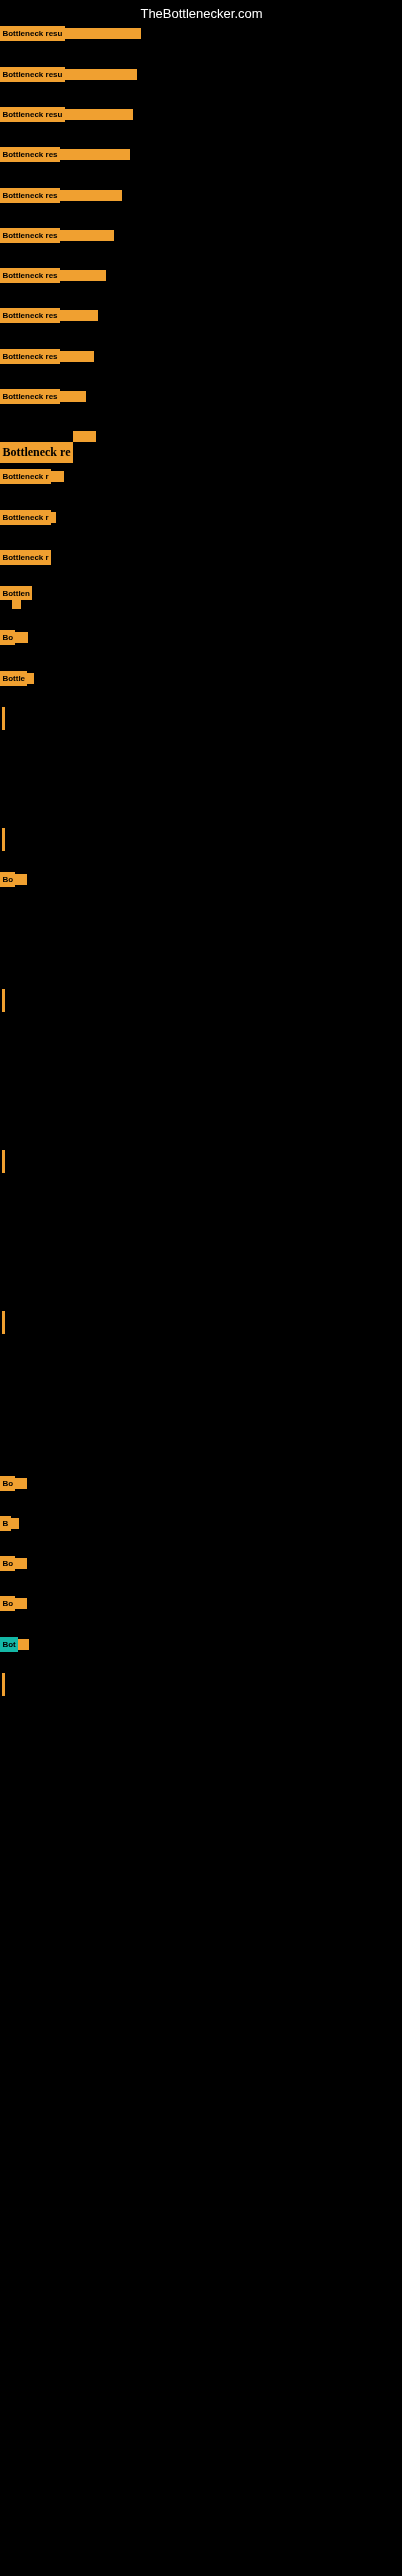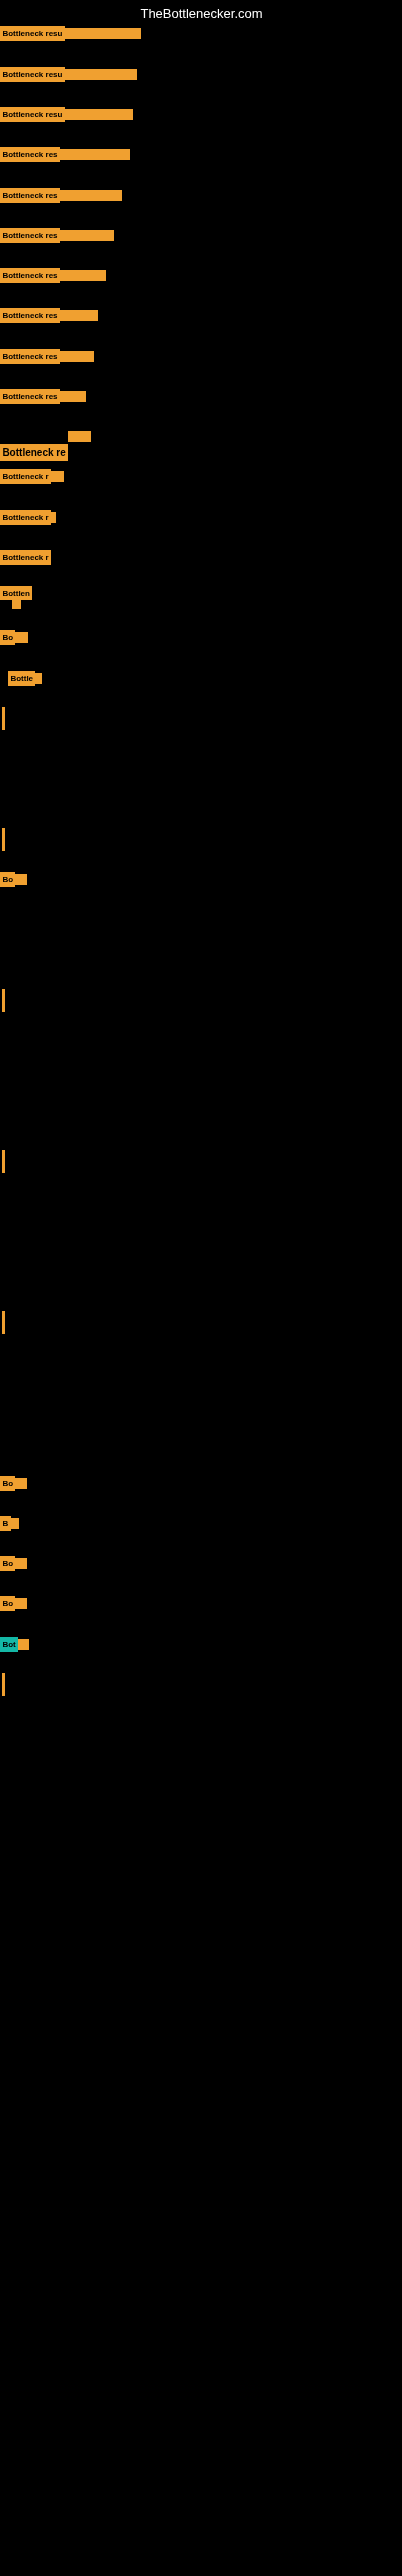--- a/index.html
+++ b/index.html
@@ -69,21 +69,21 @@
     </div>
     <div style="position: absolute; top: 345px; left: 0px; display: flex; align-items: center; height: 22.5px;">
       <div style="background-color: rgb(240, 160, 48); color: rgb(0, 0, 0); font-size: 8px; font-weight: bold; padding: 3.2px 2.4px; white-space: nowrap; overflow: hidden; font-family: Arial, sans-serif;">Bottleneck res</div>
       <div style="height: 11.3px; background-color: rgb(240, 160, 48); width: 34px;"></div>
     </div>
     <div style="position: absolute; top: 385px; left: 0px; display: flex; align-items: center; height: 22.5px;">
       <div style="background-color: rgb(240, 160, 48); color: rgb(0, 0, 0); font-size: 8px; font-weight: bold; padding: 3.2px 2.4px; white-space: nowrap; overflow: hidden; font-family: Arial, sans-serif;">Bottleneck res</div>
       <div style="height: 11.3px; background-color: rgb(240, 160, 48); width: 26px;"></div>
     </div>
     <div style="position: absolute; top: 425px; left: 0px; display: flex; align-items: center; height: 22.5px;">
-      <div style="background-color: rgb(240, 160, 48); color: rgb(0, 0, 0); font-size: 10px; font-weight: bold; padding: 3.2px 2.4px; white-space: nowrap; overflow: hidden; font-family: Liberation Sans, sans-serif; margin-top: 32px;">Bottleneck re</div>
+      <div style="background-color: rgb(240, 160, 48); color: rgb(0, 0, 0); font-size: 12px; font-weight: bold; padding: 3.2px 2.4px; white-space: nowrap; overflow: hidden; font-family: Liberation Serif, serif; margin-top: 32px;">Bottleneck re</div>
       <div style="height: 11.3px; background-color: rgb(240, 160, 48); width: 23px;"></div>
     </div>
     <div style="position: absolute; top: 465px; left: 0px; display: flex; align-items: center; height: 22.5px;">
       <div style="background-color: rgb(240, 160, 48); color: rgb(0, 0, 0); font-size: 8px; font-weight: bold; padding: 3.2px 2.4px; white-space: nowrap; overflow: hidden; font-family: Arial, sans-serif;">Bottleneck r</div>
       <div style="height: 11.3px; background-color: rgb(240, 160, 48); width: 13px;"></div>
     </div>
     <div style="position: absolute; top: 506px; left: 0px; display: flex; align-items: center; height: 22.5px;">
       <div style="background-color: rgb(240, 160, 48); color: rgb(0, 0, 0); font-size: 8px; font-weight: bold; padding: 3.2px 2.4px; white-space: nowrap; overflow: hidden; font-family: Arial, sans-serif;">Bottleneck r</div>
       <div style="height: 11.3px; background-color: rgb(240, 160, 48); width: 4.8px;"></div>
     </div>
@@ -92,21 +92,21 @@
       <div style="height: 11.3px; background-color: rgb(240, 160, 48); width: 0px;"></div>
     </div>
     <div style="position: absolute; top: 586px; left: 0px; display: flex; align-items: center; height: 22.5px; flex-direction: column;">
       <div style="background-color: rgb(240, 160, 48); color: rgb(0, 0, 0); font-size: 8px; font-weight: bold; padding: 3.2px 2.4px; white-space: nowrap; overflow: hidden; font-family: Arial, sans-serif;">Bottlen</div>
       <div style="height: 11.3px; background-color: rgb(240, 160, 48); width: 8.9px;"></div>
     </div>
     <div style="position: absolute; top: 626px; left: 0px; display: flex; align-items: center; height: 22.5px;">
       <div style="background-color: rgb(240, 160, 48); color: rgb(0, 0, 0); font-size: 8px; font-weight: bold; padding: 3.2px 2.4px; white-space: nowrap; overflow: hidden; font-family: Arial, sans-serif;">Bo</div>
       <div style="height: 11.3px; background-color: rgb(240, 160, 48); width: 13px;"></div>
     </div>
-    <div style="position: absolute; top: 667px; left: 8px; display: flex; align-items: center; height: 22.5px;">
+    <div style="position: absolute; top: 667px; left: 0px; display: flex; align-items: center; height: 22.5px;">
       <div style="background-color: rgb(240, 160, 48); color: rgb(0, 0, 0); font-size: 8px; font-weight: bold; padding: 3.2px 2.4px; white-space: nowrap; overflow: hidden; font-family: Arial, sans-serif;">Bottle</div>
       <div style="height: 11.3px; background-color: rgb(240, 160, 48); width: 6.4px;"></div>
     </div>
     <div style="position: absolute; top: 707px; left: 0px; display: flex; align-items: center; height: 22.5px;">
       <div style="width: 3.2px; height: 22.5px; background-color: rgb(240, 160, 48); margin-left: 1.6px;"></div>
     </div>
     <div style="position: absolute; top: 828px; left: 0px; display: flex; align-items: center; height: 22.5px;">
       <div style="width: 3.2px; height: 22.5px; background-color: rgb(240, 160, 48); margin-left: 1.6px;"></div>
     </div>
     <div style="position: absolute; top: 868px; left: 0px; display: flex; align-items: center; height: 22.5px;">

